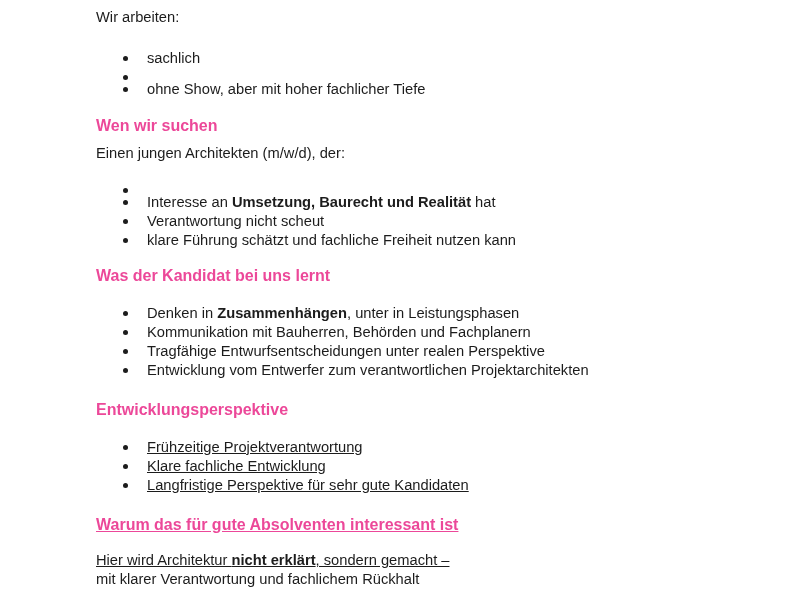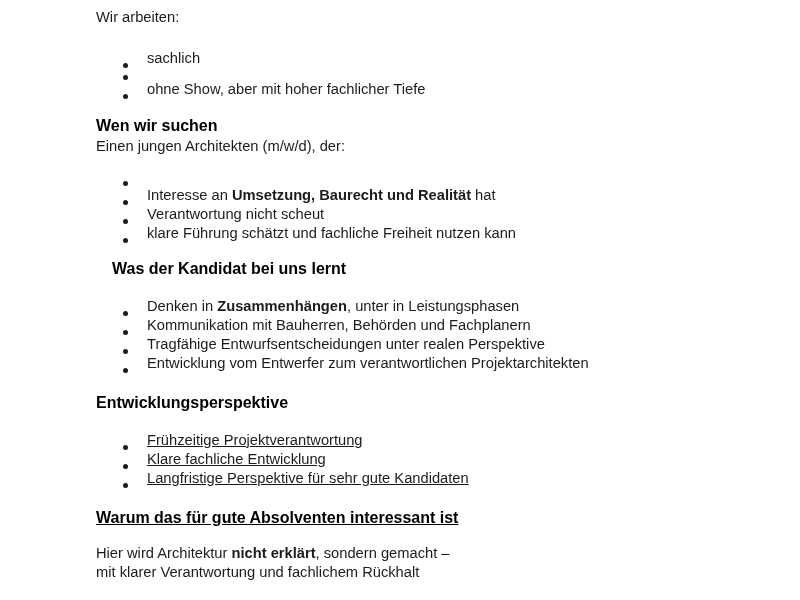--- a/index.html
+++ b/index.html
@@ -18,49 +18,49 @@
     background: #ffffff;
   }
   .para {
     font-size: 14.7px;
     line-height: 19px;
   }
   .heading {
     font-size: 16px;
     font-weight: 700;
     line-height: 20px;
-    color: #000000;
+    color: #ec4899;
   }
   b { font-weight: 700; }
   ul.blist { list-style: none; }
   .li {
     display: flex;
-    align-items: flex-end;
+    align-items: flex-start;
     font-size: 14.7px;
     line-height: 19px;
   }
   .bullet {
     flex: 0 0 auto;
     width: 5px;
     height: 5px;
     border-radius: 50%;
     background: #1c1c1c;
     margin: 7px 19px 0 27px;
   }
   
   .m-list-1   { margin-top: 22px; }
   .m-h-wen    { margin-top: 17px; }
-  .m-p-einen  { margin-top: 1px; }
+  .m-p-einen  { margin-top: 8px; }
   .m-list-2   { margin-top: 18px; }
-  .m-h-was    { margin-top: 16px; margin-left: 16px; }
+  .m-h-was    { margin-top: 16px; }
   .m-list-3   { margin-top: 18px; }
   .m-h-entw   { margin-top: 20px; }
   .m-list-4   { margin-top: 18px; text-decoration: underline; }
   .m-h-warum  { margin-top: 20px; text-decoration: underline; }
-  .m-p-hier   { margin-top: 16px; }
+  .m-p-hier   { margin-top: 16px; text-decoration: underline; }
   .m-p-clip   { margin-top: 0; }
 </style>
 </head>
 <body>
 
 <div class="page">
 
   <p class="para">Wir arbeiten:</p>
 
   <ul class="blist m-list-1">

